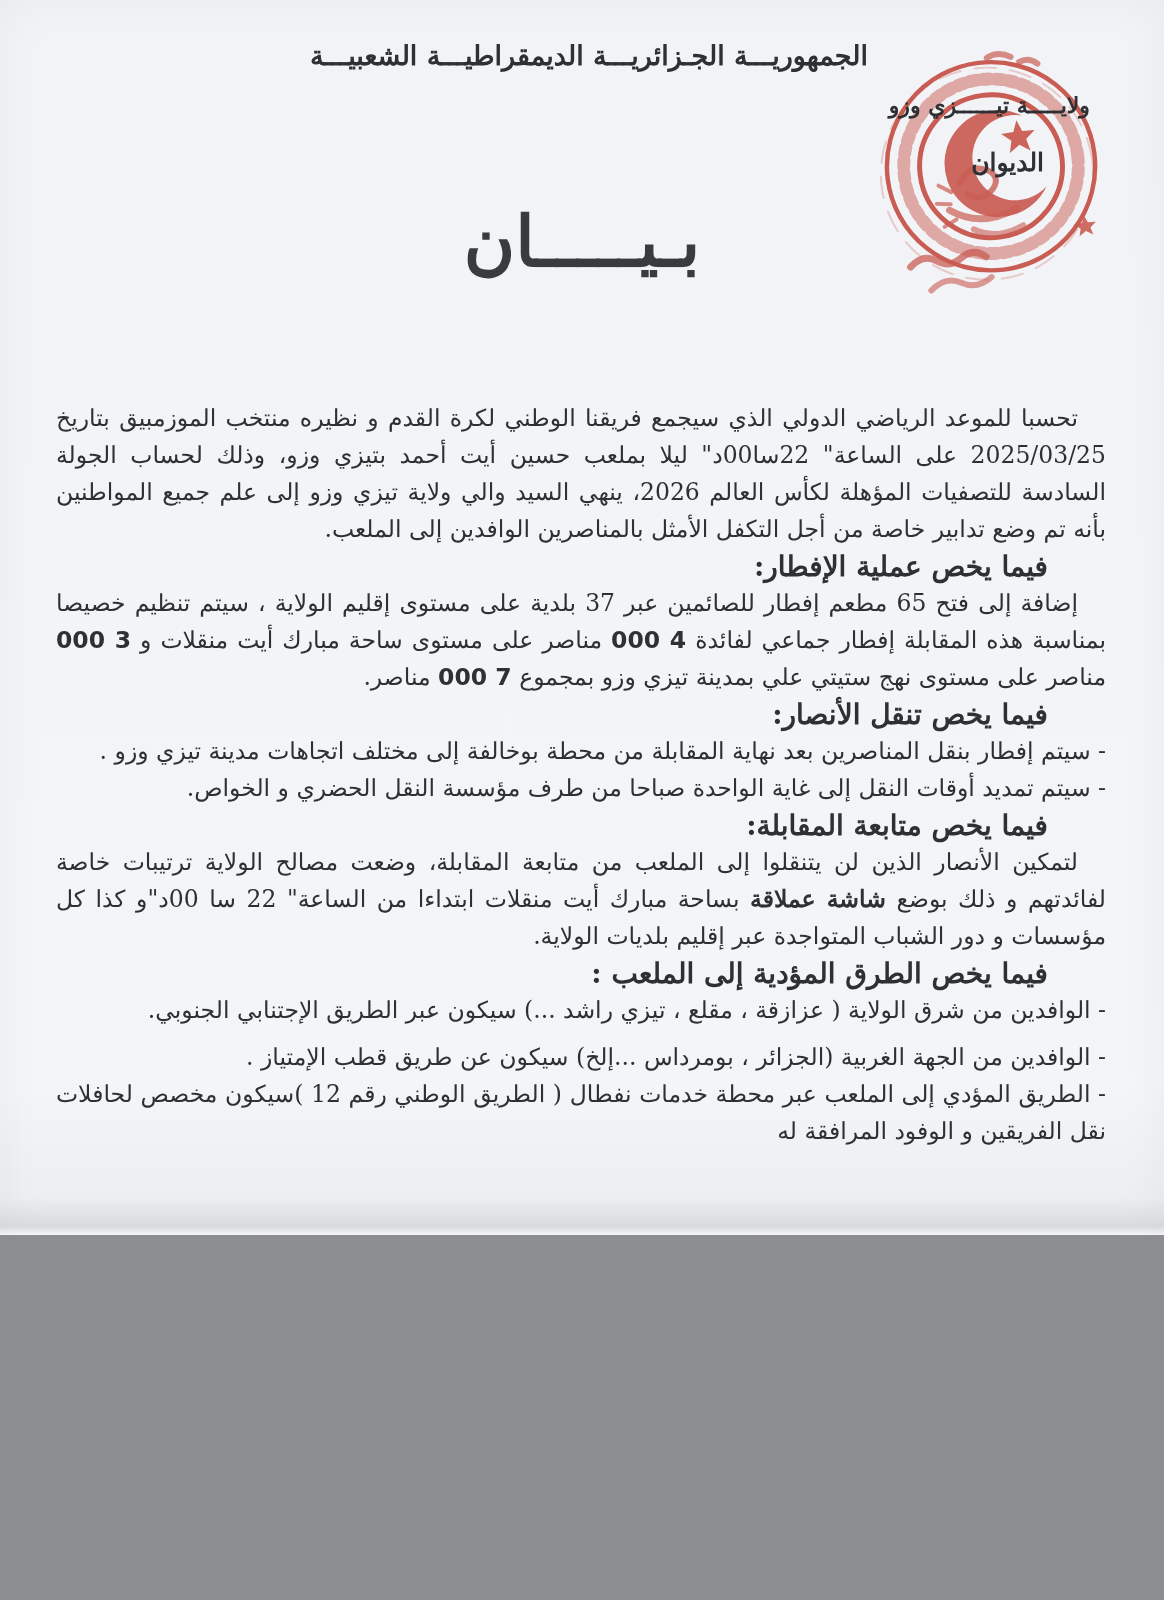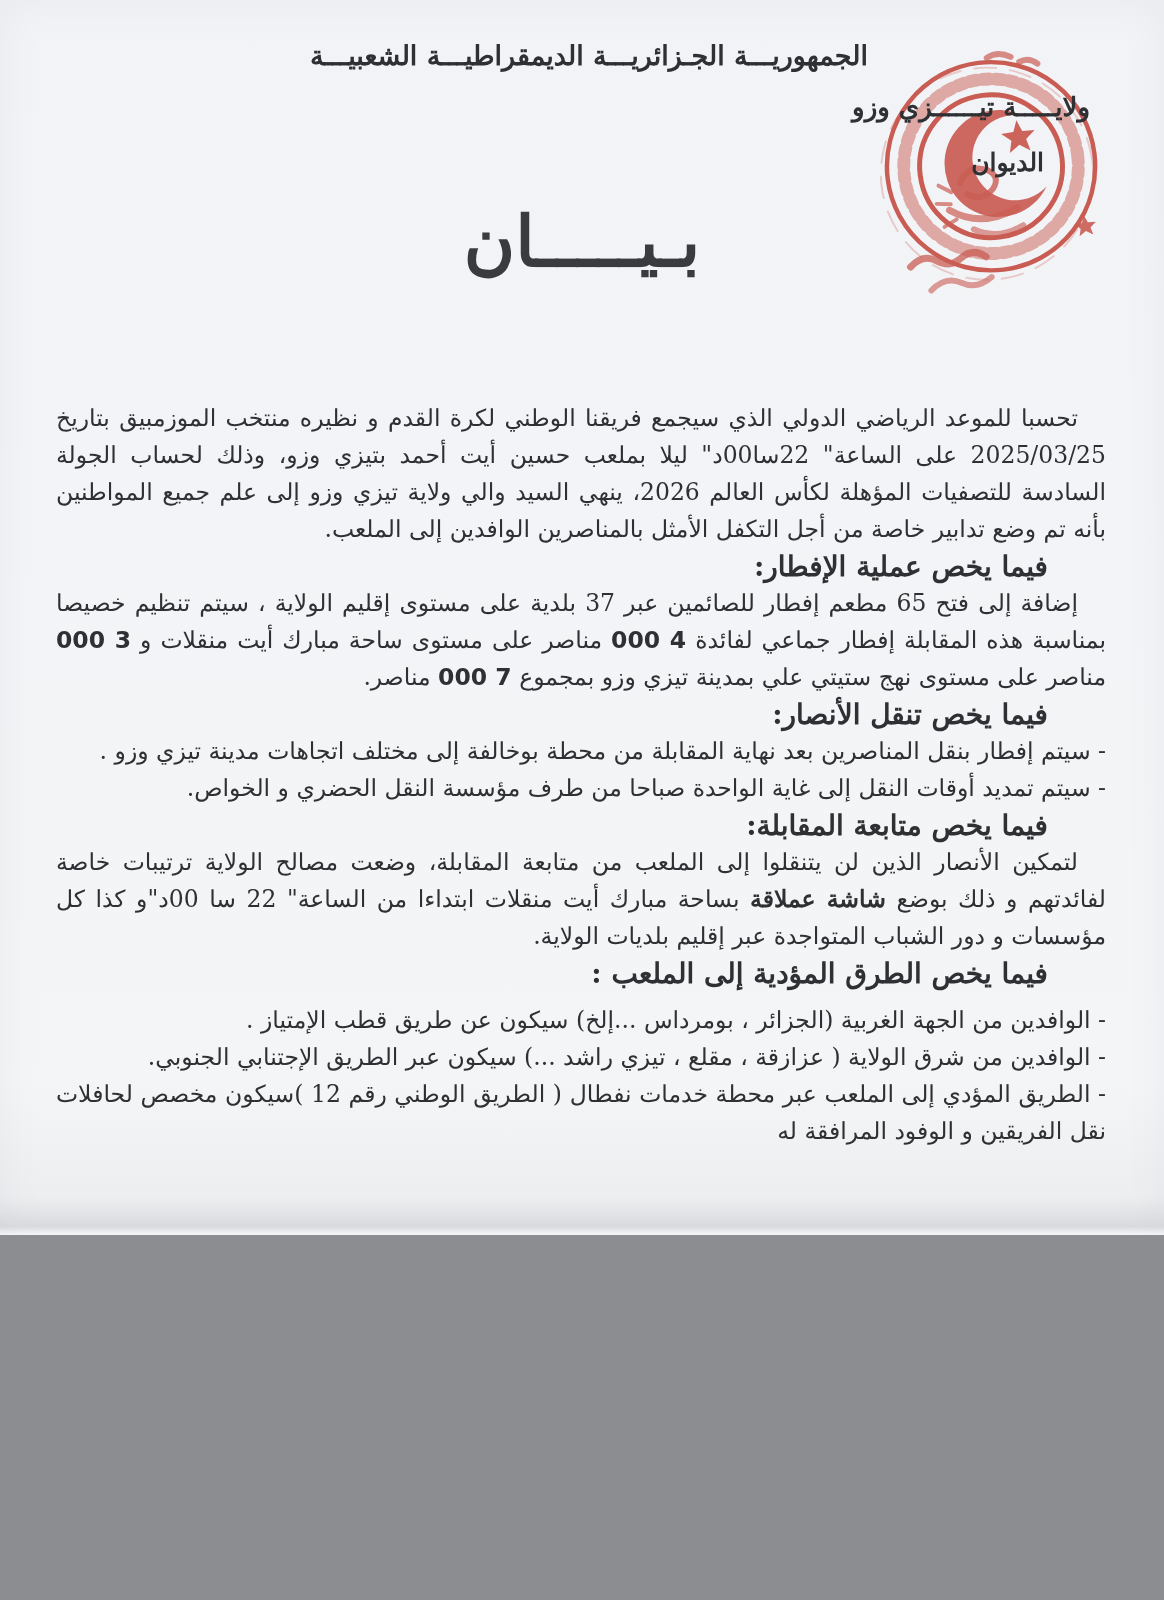--- a/index.html
+++ b/index.html
@@ -13,21 +13,21 @@
     font-family:"DejaVu Serif","Liberation Serif",serif;
     overflow:hidden;
     box-shadow:inset 0 0 40px rgba(120,125,140,0.08);
   }
   .republic{
     position:absolute;top:40px;right:296px;
     font-size:27px;font-weight:bold;white-space:nowrap;
   }
   .wilaya{
     position:absolute;top:92px;right:74px;
-    font-size:26px;font-weight:bold;white-space:nowrap;z-index:3;margin-left:42px;
+    font-size:22px;font-weight:bold;white-space:nowrap;z-index:3;margin-left:42px;
   }
   .office{
     position:absolute;top:148px;right:120px;
     font-size:25px;font-weight:bold;z-index:3;
   }
   .stamp{
     position:absolute;top:48px;right:52px;
     width:238px;height:252px;z-index:2;
     transform:rotate(-7deg);
     opacity:0.88;
@@ -96,18 +96,18 @@
     <p class="para"><span>إضافة إلى فتح 65 مطعم إفطار للصائمين عبر 37 بلدية على مستوى إقليم الولاية ، سيتم تنظيم خصيصا بمناسبة هذه المقابلة إفطار جماعي لفائدة </span><span class="num">4 000</span><span> مناصر على مستوى ساحة مبارك أيت منقلات و </span><span class="num">3 000</span><span> مناصر على مستوى نهج ستيتي علي بمدينة تيزي وزو بمجموع  </span><span class="num">7 000</span><span> مناصر.</span></p>
 
     <p class="sec-h h-gap-lg">فيما يخص تنقل الأنصار:</p>
     <p class="item">- سيتم إفطار بنقل المناصرين بعد نهاية المقابلة من محطة بوخالفة إلى مختلف اتجاهات مدينة تيزي وزو .</p>
     <p class="item item-gap">- سيتم تمديد أوقات النقل إلى غاية الواحدة صباحا من طرف مؤسسة النقل الحضري و الخواص.</p>
 
     <p class="sec-h h-gap-md">فيما يخص متابعة المقابلة:</p>
     <p class="para"><span>لتمكين الأنصار الذين لن يتنقلوا إلى الملعب من متابعة المقابلة، وضعت مصالح الولاية ترتيبات خاصة لفائدتهم و ذلك بوضع </span><span class="b">شاشة عملاقة</span><span> بساحة مبارك أيت منقلات ابتداءا من الساعة" 22 سا 00د"و كذا كل مؤسسات و دور الشباب المتواجدة عبر إقليم بلديات الولاية.</span></p>
 
     <p class="sec-h h-gap-sm">فيما يخص الطرق المؤدية إلى الملعب :</p>
+    <p class="item">- الوافدين من شرق الولاية ( عزازقة ، مقلع ، تيزي راشد ...) سيكون عبر الطريق الإجتنابي الجنوبي.</p>
     <p class="item" style="margin-top:10px">- الوافدين من الجهة الغربية (الجزائر ، بومرداس ...إلخ) سيكون عن طريق قطب الإمتياز .</p>
-    <p class="item">- الوافدين من شرق الولاية ( عزازقة ، مقلع ، تيزي راشد ...) سيكون عبر الطريق الإجتنابي الجنوبي.</p>
     <p class="item">-  الطريق المؤدي إلى الملعب عبر محطة خدمات نفطال ( الطريق الوطني رقم 12 )سيكون مخصص لحافلات نقل الفريقين و الوفود المرافقة له</p>
 
   </div>
 </div>
 
 </body></html>

